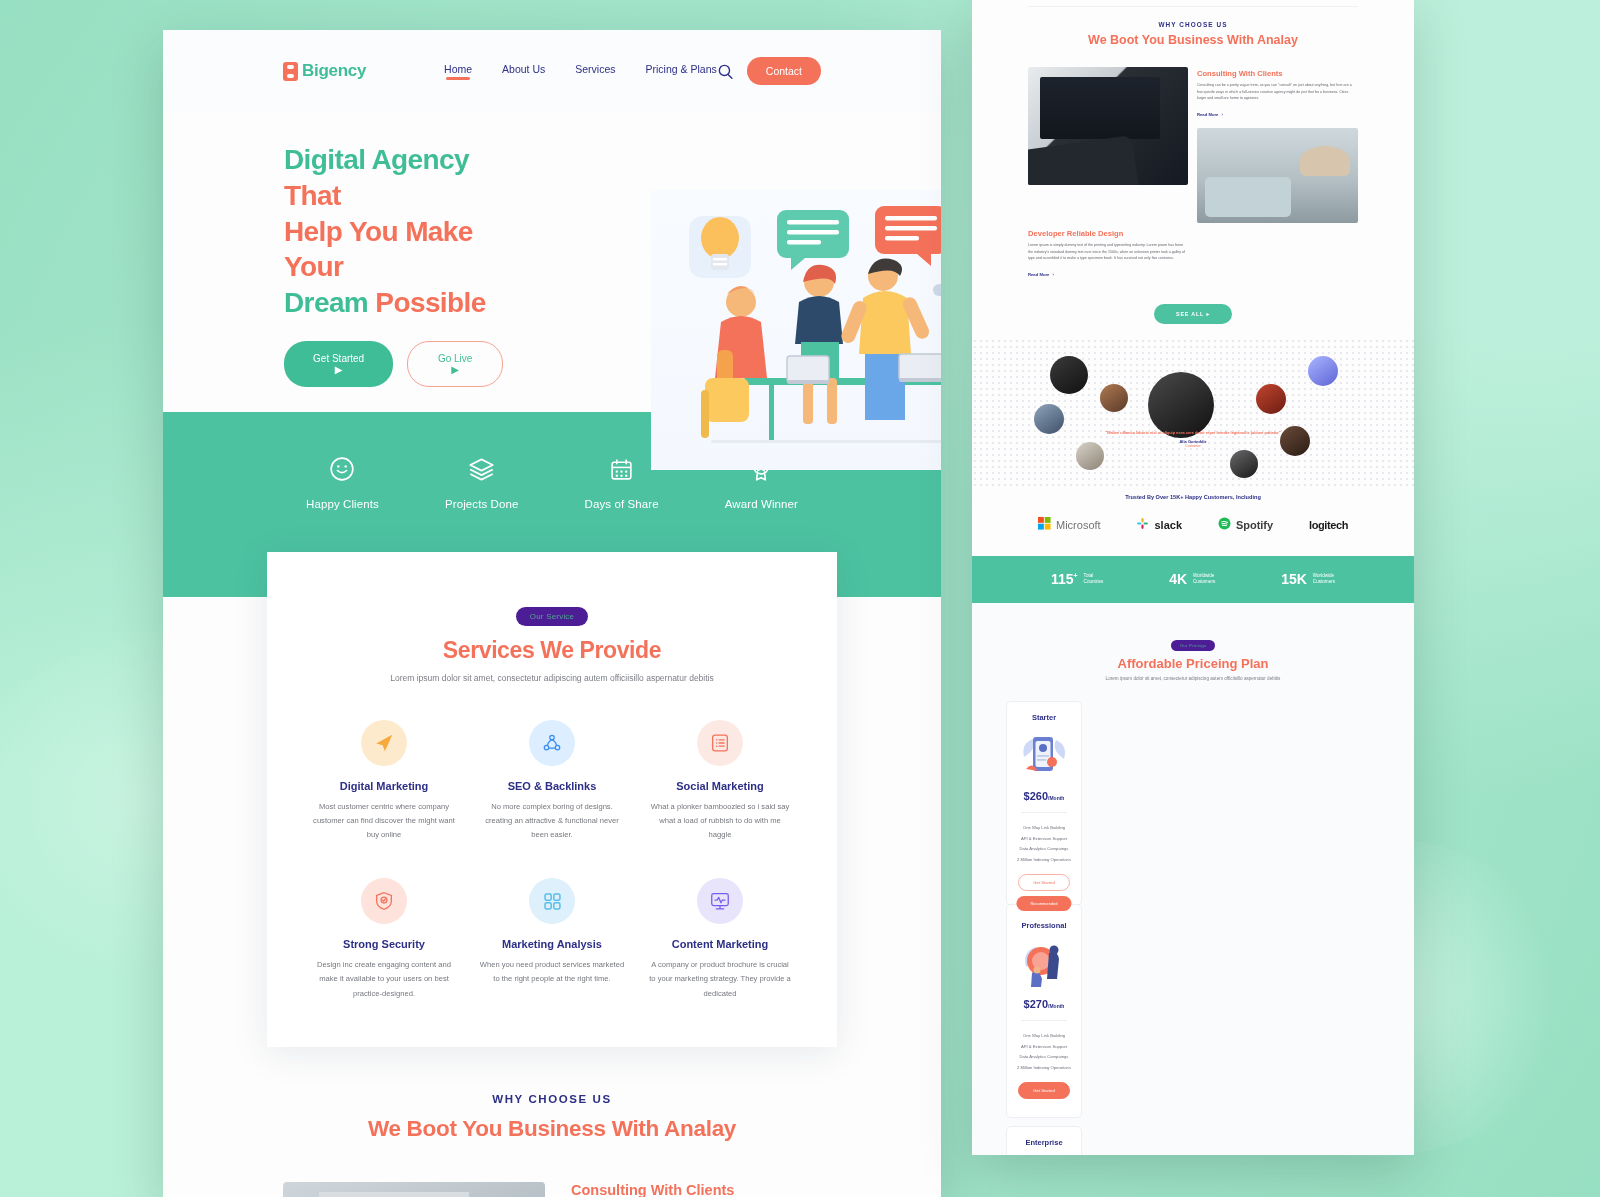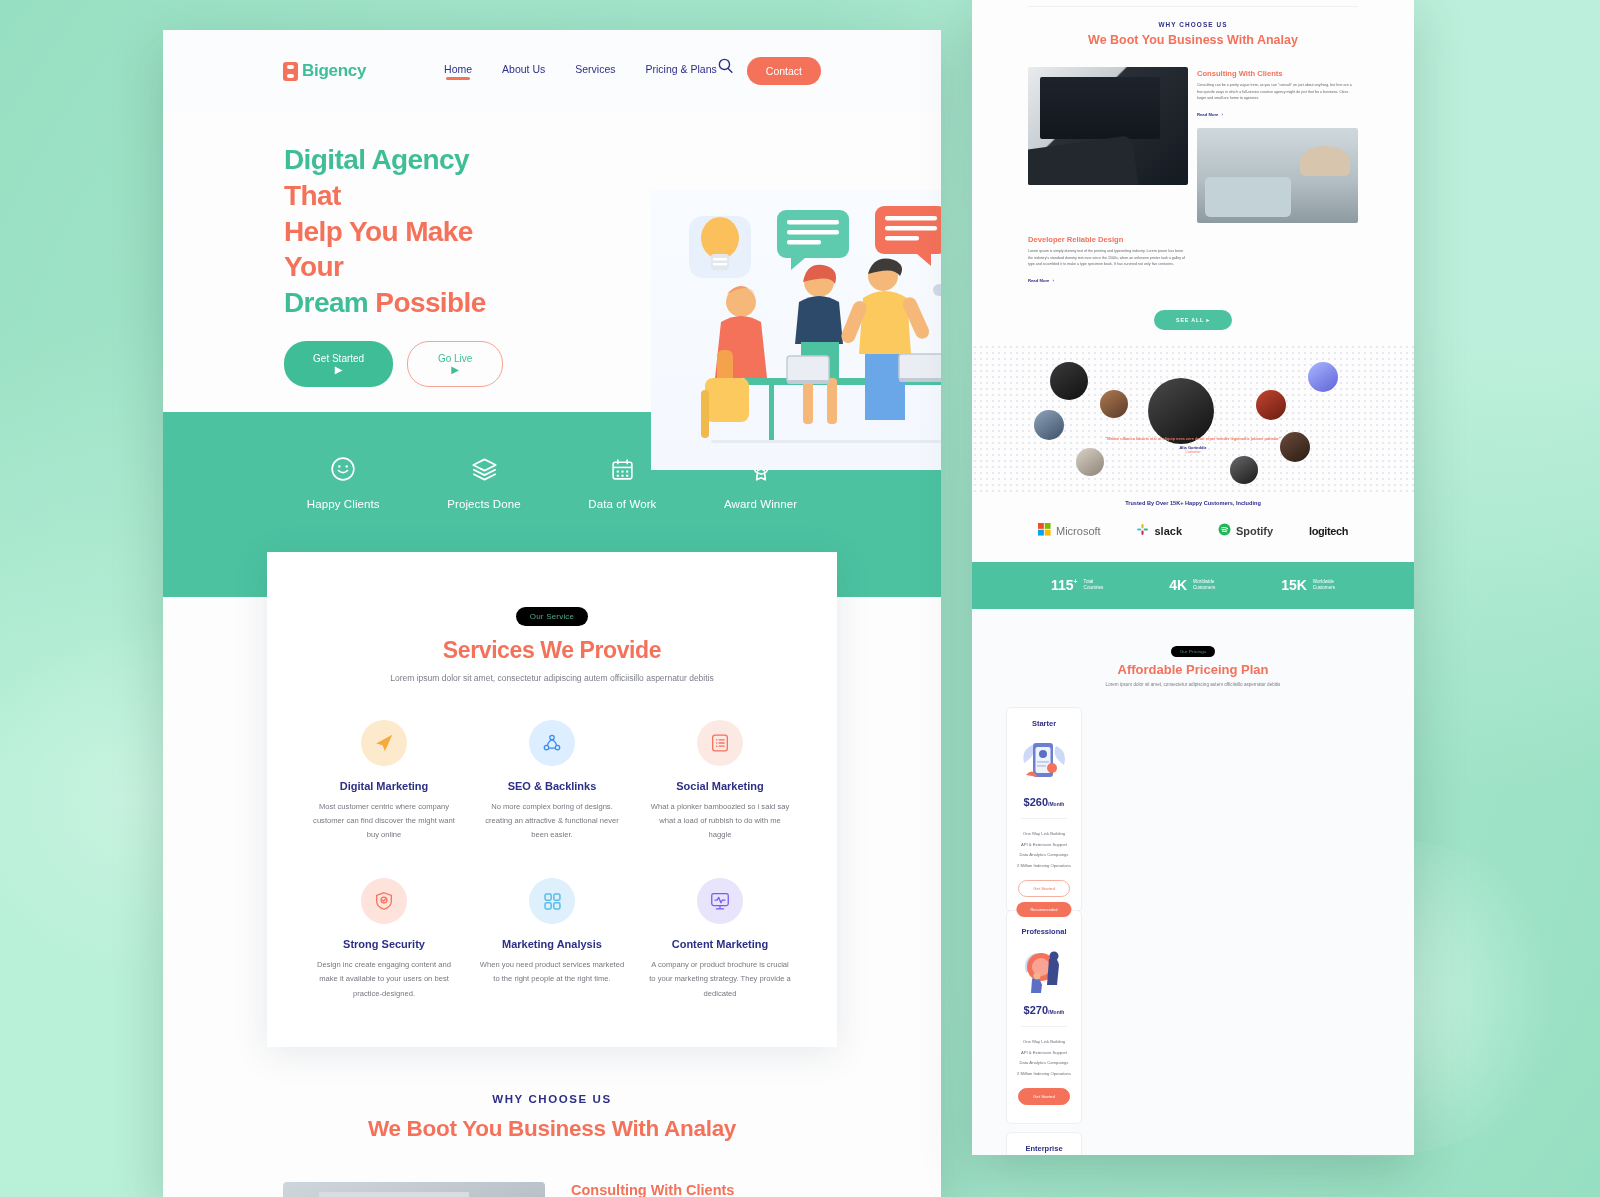--- a/index.html
+++ b/index.html
@@ -60,21 +60,21 @@
   .nav-links { display: flex; gap: 30px; margin-left: 78px; }
   .nav-link {
     font-size: 10.5px; color: #2d2f86; font-weight: 500;
     position: relative; padding-bottom: 5px; cursor: pointer;
   }
   .nav-link.active { color: #2d2f86; }
   .nav-link.active:after {
     content: ""; position: absolute; left: 2px; right: 2px; bottom: 0;
     height: 2.5px; background: #f4715a; border-radius: 2px;
   }
-  .nav-right { margin-left: auto; display: flex; gap: 13px; }
+  .nav-right { margin-left: auto; display: flex; align-items: center; gap: 13px; }
   .search-icon { width: 17px; height: 17px; cursor: pointer; }
   .btn-contact {
     background: #f4715a; color: #fff; font-size: 10.5px; font-weight: 500;
     padding: 8px 19px; border-radius: 20px; border: none; cursor: pointer;
     font-family: inherit;
   }
 
   .hero { display: flex; padding: 30px 0 0 0; height: 300px; position: relative; }
   .hero-left { padding-left: 121px; width: 340px; }
   .hero-title {
@@ -113,21 +113,21 @@
 
   
   .services-wrap { position: relative; background: #fdfdfd; }
   .services-band { position: absolute; left: 0; top: 0; right: 0; height: 45px; background: #4cc2a0; }
   .services-card {
     position: relative; margin: 0 auto; width: 570px; background: #fff;
     box-shadow: 0 6px 34px rgba(40,60,90,.10); padding: 36px 36px 46px;
     top: 0;
   }
   .pill {
-    display: inline-block; background: #000000; color: #4fa78d; font-size: 8px;
+    display: inline-block; background: #4c1d95; color: #4fa78d; font-size: 8px;
     padding: 5px 14px; border-radius: 12px; letter-spacing: .2px; margin-top: 19px;
   }
   .sec-center { text-align: center; }
   .sec-title {
     color: #f4715a; font-size: 23px; font-weight: 800; margin-top: 11px; letter-spacing: -.4px;
   }
   .sec-sub { font-size: 8.5px; color: #7b7e86; line-height: 1.8; margin-top: 7px; }
   .svc-grid {
     margin-top: 34px; display: grid; grid-template-columns: repeat(3,1fr);
     row-gap: 36px; column-gap: 6px;
@@ -193,21 +193,21 @@
     position: relative; overflow: hidden;
   }
   .r-img-b:before {
     content: ""; position: absolute; left: 8px; bottom: 6px; width: 86px; height: 40px;
     background: #c3d2d6; border-radius: 5px;
   }
   .r-img-b:after {
     content: ""; position: absolute; right: 8px; top: 18px; width: 50px; height: 30px;
     background: #d7c6ad; border-radius: 50% 50% 6px 6px;
   }
-  .r-why2 { display: flex; gap: 9px; margin-top: 12px; }
+  .r-why2 { display: flex; gap: 9px; margin-top: 6px; }
   .r-why2 .r-col-l { width: 160px; flex: none; }
 
   .see-all-wrap { text-align: center; margin-top: 22px; }
   .btn-seeall {
     background: #4cc2a0; color: #fff; font-size: 5.4px; letter-spacing: .8px;
     padding: 7px 22px; border-radius: 14px; border: none; cursor: pointer;
     font-family: inherit; font-weight: 600;
   }
 
   .testi-map {
@@ -449,21 +449,21 @@
           <g fill="#fff" stroke="none">
               <rect x="6.5" y="13" width="2" height="2"></rect>
               <rect x="11" y="13" width="2" height="2"></rect>
               <rect x="15.5" y="13" width="2" height="2"></rect>
               <rect x="6.5" y="17" width="2" height="2"></rect>
               <rect x="11" y="17" width="2" height="2"></rect>
               <rect x="15.5" y="17" width="2" height="2"></rect>
             </g>
         </svg>
       </div>
-      <div class="stat-label">Data of Work</div>
+      <div class="stat-label">Days of Share</div>
     </div>
     <div class="stat">
       <div class="stat-icon">
         <svg width="26" height="26" viewBox="0 0 24 24" fill="none" stroke="#fff" stroke-width="1.5">
           <circle cx="12" cy="9.5" r="7"></circle>
             <path d="M12 5.5 l1.4 2.6 2.9 .3 -2.2 2 .7 2.9 -2.8-1.6 -2.8 1.6 .7-2.9 -2.2-2 2.9-.3z"></path>
           <path d="M8.5 16.5 L8 22 l4-2 4 2 -.5-5.5" stroke-linejoin="round"></path>
         </svg>
       </div>
       <div class="stat-label">Award Winner</div>

